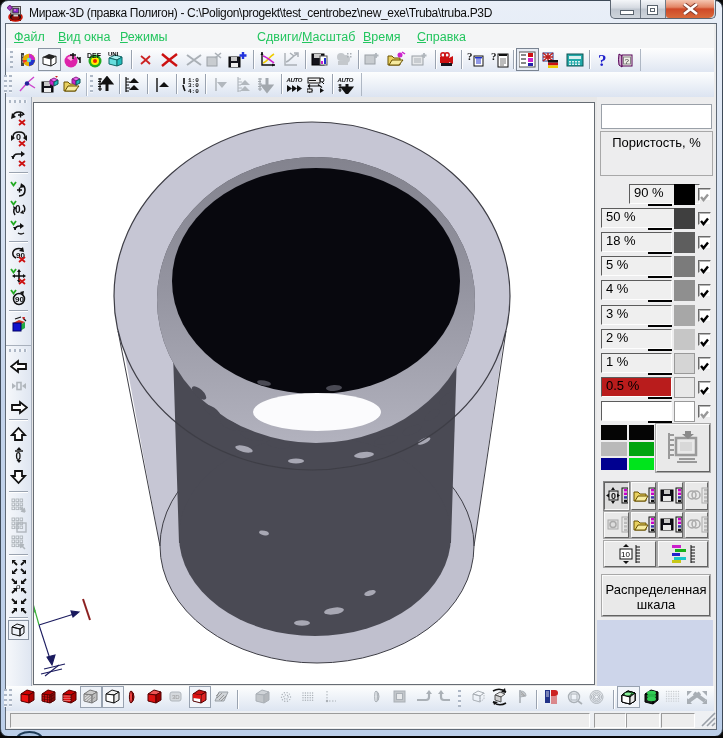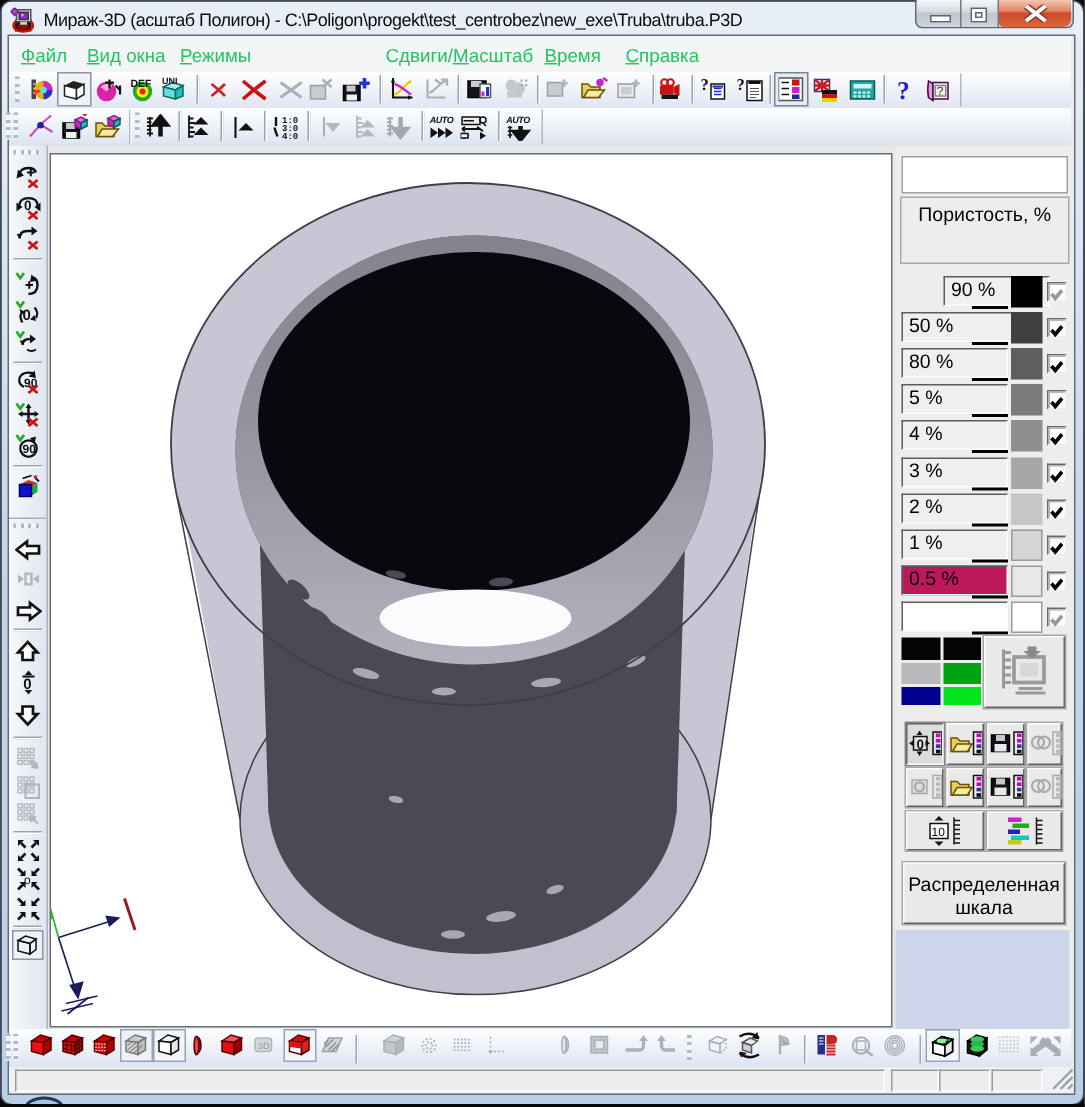--- a/index.html
+++ b/index.html
@@ -25,21 +25,21 @@
 <svg class="ab" style="left:7px;top:5px" width="17" height="17" viewBox="0 0 17 17">
 <rect x="3" y="8" width="11" height="8" fill="#1c0f10"></rect>
 <ellipse cx="8.5" cy="12" rx="6.5" ry="4" fill="none" stroke="#cc1100" stroke-width="1.6"></ellipse>
 <ellipse cx="8.5" cy="12.5" rx="4" ry="2.6" fill="#8c0f06"></ellipse>
 <rect x="4" y="1.5" width="9.5" height="8" fill="#e2e2e2" stroke="#504a4a"></rect>
 <rect x="5.8" y="3.2" width="6" height="4.8" fill="#8a2ad0" stroke="#333"></rect>
 <circle cx="8" cy="5" r="1" fill="#e080e0"></circle>
 <rect x="6.5" y="9.5" width="4.5" height="2" fill="#d0d0d0"></rect>
 <rect x="1" y="1" width="3.6" height="3.6" fill="#b040c8" stroke="#702090" transform="rotate(45 2.8 2.8)"></rect>
 </svg>
-<div class="ab" style="left:29px;top:6px;font-size:12px;color:#0c0c0c;letter-spacing:-0.33px;">Мираж-3D (асштаб Полигон) - C:\Poligon\progekt\test_centrobez\new_exe\Truba\truba.P3D</div>
+<div class="ab" style="left:29px;top:6px;font-size:12px;color:#0c0c0c;letter-spacing:-0.33px;">Мираж-3D (правка Полигон) - C:\Poligon\progekt\test_centrobez\new_exe\Truba\truba.P3D</div>
 
 <div class="ab" style="left:610px;top:0px;width:104px;height:18px;border:1px solid #5c6672;border-top:none;border-radius:0 0 5px 5px;background:linear-gradient(#f4f6f9,#d4d9e0 45%,#bfc6cf 50%,#cfd5dc);"></div>
 <div class="ab" style="left:640px;top:0px;width:1px;height:18px;background:#707a86;"></div>
 <div class="ab" style="left:665px;top:0px;width:1px;height:18px;background:#707a86;"></div>
 <div class="ab" style="left:666px;top:0px;width:48px;height:18px;border-radius:0 0 5px 3px;background:linear-gradient(#f5c6b2,#e38565 40%,#cf4928 50%,#d96a3a);"></div>
 <div class="ab" style="left:620px;top:10px;width:12px;height:3px;background:#fff;border:1px solid #5a646e;"></div>
 <div class="ab" style="left:647px;top:5px;width:9px;height:8px;background:#fff;border:1px solid #5a646e;"></div>
 <div class="ab" style="left:650px;top:8px;width:3px;height:2px;background:#fff;border:1px solid #5a646e;"></div>
 <svg class="ab" style="left:682px;top:3px" width="17" height="12" viewBox="0 0 17 12">
     <path d="M2,1 L15,11 M15,1 L2,11" stroke="#8a4030" stroke-width="4.6" fill="none"></path>
@@ -547,21 +547,21 @@
 <div class="ab" style="left:674px;top:184px;width:21px;height:21px;background:#000000;"></div>
 <div class="cb" style="left:698px;top:188px;"><svg width="11" height="11" viewBox="0 0 11 11">
       <path d="M2,5 L4.5,8 L9,2.5" stroke="#999" stroke-width="2.4" fill="none"></path>
     </svg></div>
 <div class="fld" style="left:601px;top:208px;width:84px;height:20px;background:#efefef;">50 %</div>
 <div class="ab" style="left:648px;top:228px;width:24px;height:2px;background:#000;"></div>
 <div class="ab" style="left:674px;top:208px;width:21px;height:21px;background:#3f3f3f;"></div>
 <div class="cb" style="left:698px;top:212px;"><svg width="11" height="11" viewBox="0 0 11 11">
       <path d="M2,5 L4.5,8 L9,2.5" stroke="#000" stroke-width="2.4" fill="none"></path>
     </svg></div>
-<div class="fld" style="left:601px;top:232px;width:71px;height:20px;background:#efefef;">80 %</div>
+<div class="fld" style="left:601px;top:232px;width:71px;height:20px;background:#efefef;">18 %</div>
 <div class="ab" style="left:648px;top:252px;width:24px;height:2px;background:#000;"></div>
 <div class="ab" style="left:674px;top:232px;width:21px;height:21px;background:#5e5e5e;"></div>
 <div class="cb" style="left:698px;top:236px;"><svg width="11" height="11" viewBox="0 0 11 11">
       <path d="M2,5 L4.5,8 L9,2.5" stroke="#000" stroke-width="2.4" fill="none"></path>
     </svg></div>
 <div class="fld" style="left:601px;top:256px;width:71px;height:20px;background:#efefef;">5 %</div>
 <div class="ab" style="left:648px;top:276px;width:24px;height:2px;background:#000;"></div>
 <div class="ab" style="left:674px;top:256px;width:21px;height:21px;background:#7b7b7b;"></div>
 <div class="cb" style="left:698px;top:260px;"><svg width="11" height="11" viewBox="0 0 11 11">
       <path d="M2,5 L4.5,8 L9,2.5" stroke="#000" stroke-width="2.4" fill="none"></path>
@@ -583,21 +583,21 @@
 <div class="ab" style="left:674px;top:329px;width:21px;height:21px;background:#c6c6c6;"></div>
 <div class="cb" style="left:698px;top:333px;"><svg width="11" height="11" viewBox="0 0 11 11">
       <path d="M2,5 L4.5,8 L9,2.5" stroke="#000" stroke-width="2.4" fill="none"></path>
     </svg></div>
 <div class="fld" style="left:601px;top:353px;width:71px;height:20px;background:#efefef;">1 %</div>
 <div class="ab" style="left:648px;top:373px;width:24px;height:2px;background:#000;"></div>
 <div class="ab" style="left:674px;top:353px;width:21px;height:21px;background:#d5d5d5;border:1px solid #999;box-sizing:border-box;"></div>
 <div class="cb" style="left:698px;top:357px;"><svg width="11" height="11" viewBox="0 0 11 11">
       <path d="M2,5 L4.5,8 L9,2.5" stroke="#000" stroke-width="2.4" fill="none"></path>
     </svg></div>
-<div class="fld" style="left:601px;top:377px;width:71px;height:20px;background:#be185d;">0.5 %</div>
+<div class="fld" style="left:601px;top:377px;width:71px;height:20px;background:#b91c1c;">0.5 %</div>
 <div class="ab" style="left:648px;top:397px;width:24px;height:2px;background:#000;"></div>
 <div class="ab" style="left:674px;top:377px;width:21px;height:21px;background:#e8e8e8;border:1px solid #999;box-sizing:border-box;"></div>
 <div class="cb" style="left:698px;top:381px;"><svg width="11" height="11" viewBox="0 0 11 11">
       <path d="M2,5 L4.5,8 L9,2.5" stroke="#000" stroke-width="2.4" fill="none"></path>
     </svg></div>
 <div class="fld" style="left:601px;top:401px;width:71px;height:20px;background:#ffffff;"></div>
 <div class="ab" style="left:648px;top:421px;width:24px;height:2px;background:#000;"></div>
 <div class="ab" style="left:674px;top:401px;width:21px;height:21px;background:#ffffff;border:1px solid #999;box-sizing:border-box;"></div>
 <div class="cb" style="left:698px;top:405px;"><svg width="11" height="11" viewBox="0 0 11 11">
       <path d="M2,5 L4.5,8 L9,2.5" stroke="#999" stroke-width="2.4" fill="none"></path>

